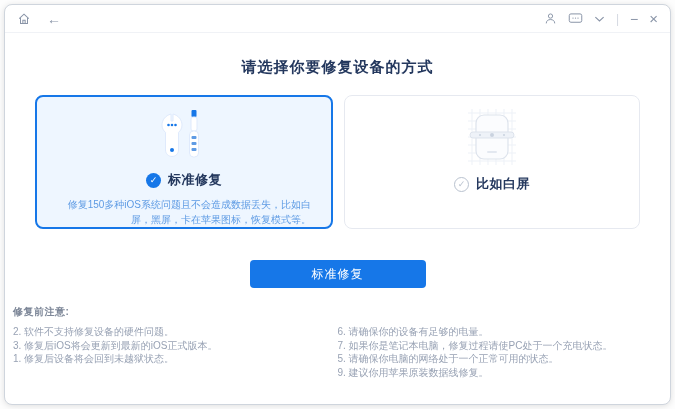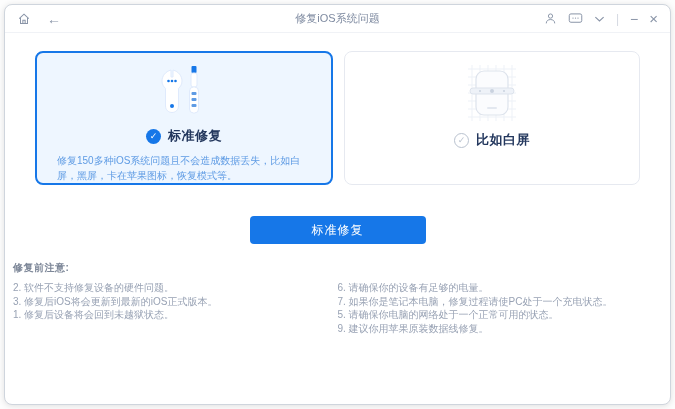--- a/index.html
+++ b/index.html
@@ -114,21 +114,21 @@
   }
   .card-title {
     font-size: 13px;
     font-weight: bold;
     color: #24385e;
     letter-spacing: 0.5px;
   }
   .card-desc {
     margin-top: 8px;
     padding: 0 20px;
-    text-align: left;
+    text-align: right;
     font-size: 10px;
     line-height: 15px;
   }
   .card-desc.blue { color: #5e9be4; }
   .card-desc.gray { color: #8schwarz; color: #8a94a6; }
   .card-desc .emph { color: #5d6activities778; color: #5d6778; font-weight: bold; }
   
   .action-row { display: flex; justify-content: center; margin-top: 31px; }
   .primary-btn {
     width: 176px;
@@ -171,21 +171,20 @@
     <div class="tb-left">
       <span class="tb-icon">
         <svg width="14" height="14" viewBox="0 0 16 16" fill="none" stroke="#8a95a8" stroke-width="1.2">
           <path d="M2.5 7.5 L8 2.5 L13.5 7.5"></path>
           <path d="M4 6.8 V13.2 H12 V6.8"></path>
           <path d="M6.7 13 V9.5 H9.3 V13"></path>
         </svg>
       </span>
       <span class="tb-icon" style="font-size:14px;">←</span>
     </div>
-    <div class="tb-title">修复iOS系统问题</div>
     <div class="tb-right">
       <span class="tb-icon">
         <svg width="13" height="13" viewBox="0 0 16 16" fill="none" stroke="#8a95a8" stroke-width="1.2">
           <circle cx="8" cy="5" r="2.6"></circle>
           <path d="M2.8 14 C2.8 10.8 5 9.3 8 9.3 C11 9.3 13.2 10.8 13.2 14"></path>
         </svg>
       </span>
       <span class="tb-icon">
         <svg width="15" height="13" viewBox="0 0 18 15" fill="none" stroke="#8a95a8" stroke-width="1.2">
           <rect x="1.5" y="2" width="15" height="10" rx="2"></rect>
@@ -198,20 +197,21 @@
         <svg width="11" height="8" viewBox="0 0 12 8" fill="none" stroke="#8a95a8" stroke-width="1.3">
           <path d="M1.5 2 L6 6 L10.5 2"></path>
         </svg>
       </span>
       <span class="tb-divider">|</span>
       <span class="tb-icon" style="font-size:14px;">−</span>
       <span class="tb-icon" style="font-size:15px;">×</span>
     </div>
   </div>
 
+  <div class="page-heading">请选择你要修复设备的方式</div>
 
   <div class="cards">
 
     <div class="card selected">
       <div class="card-icon">
         <svg width="66" height="62" viewBox="0 0 66 62">
 
           <path d="M20 8 C14.5 9.5 11 14 11 19 C11 22 12.3 24.6 14.5 26.4 L14.5 44 C14.5 47.6 17.4 50.5 21 50.5 C24.6 50.5 27.5 47.6 27.5 44 L27.5 26.4 C29.7 24.6 31 22 31 19 C31 14 27.5 9.5 22 8 L22 15 L20 15 Z" fill="#ffffff" stroke="#dfeafc" stroke-width="1"></path>
           <circle cx="17.5" cy="19" r="1.3" fill="#1677e8"></circle>
           <circle cx="21" cy="19" r="1.3" fill="#1677e8"></circle>

